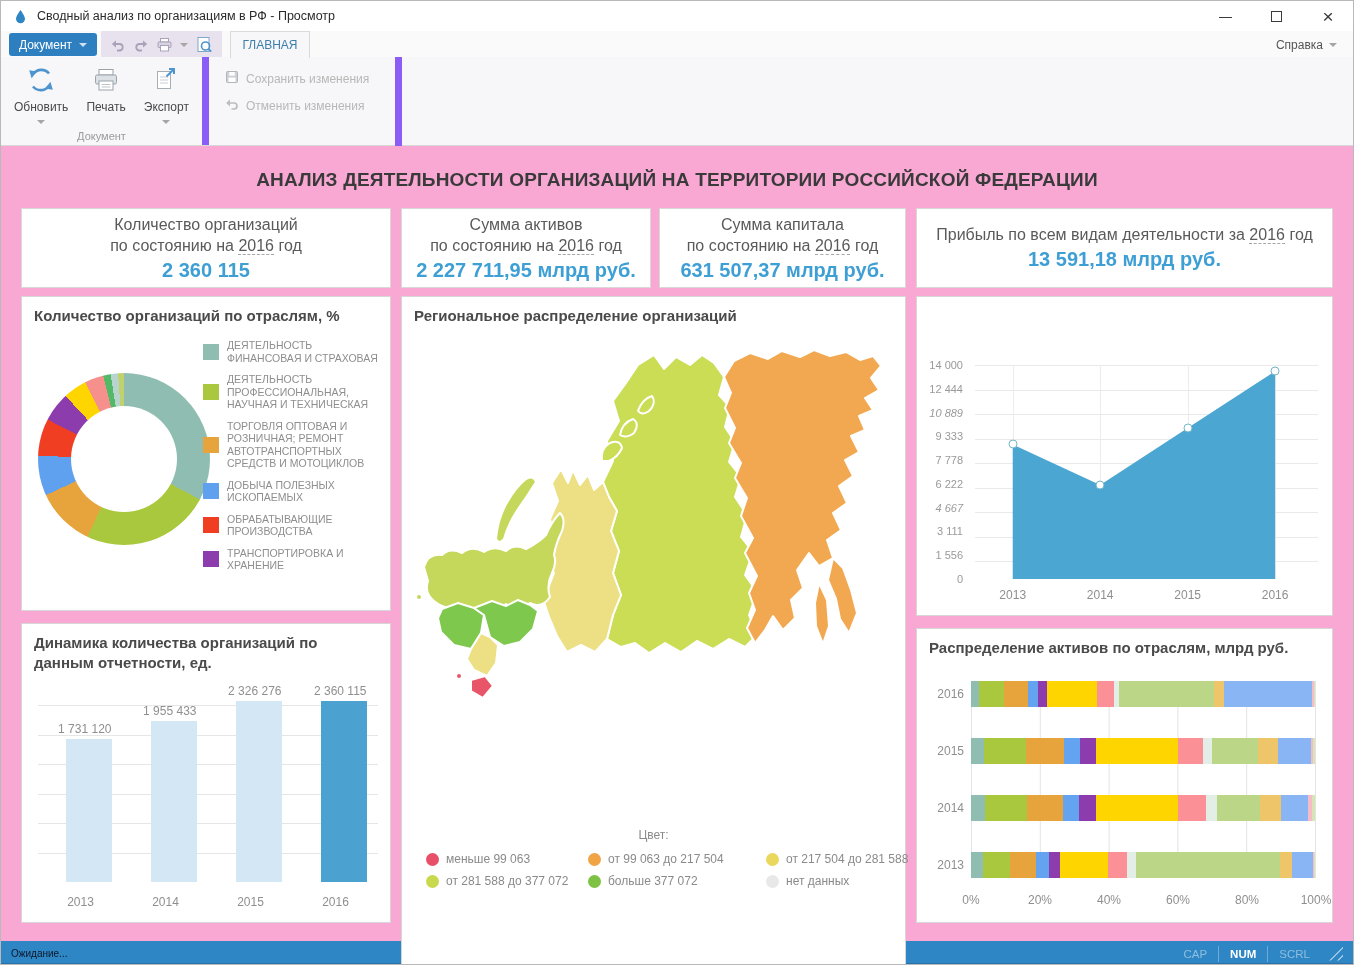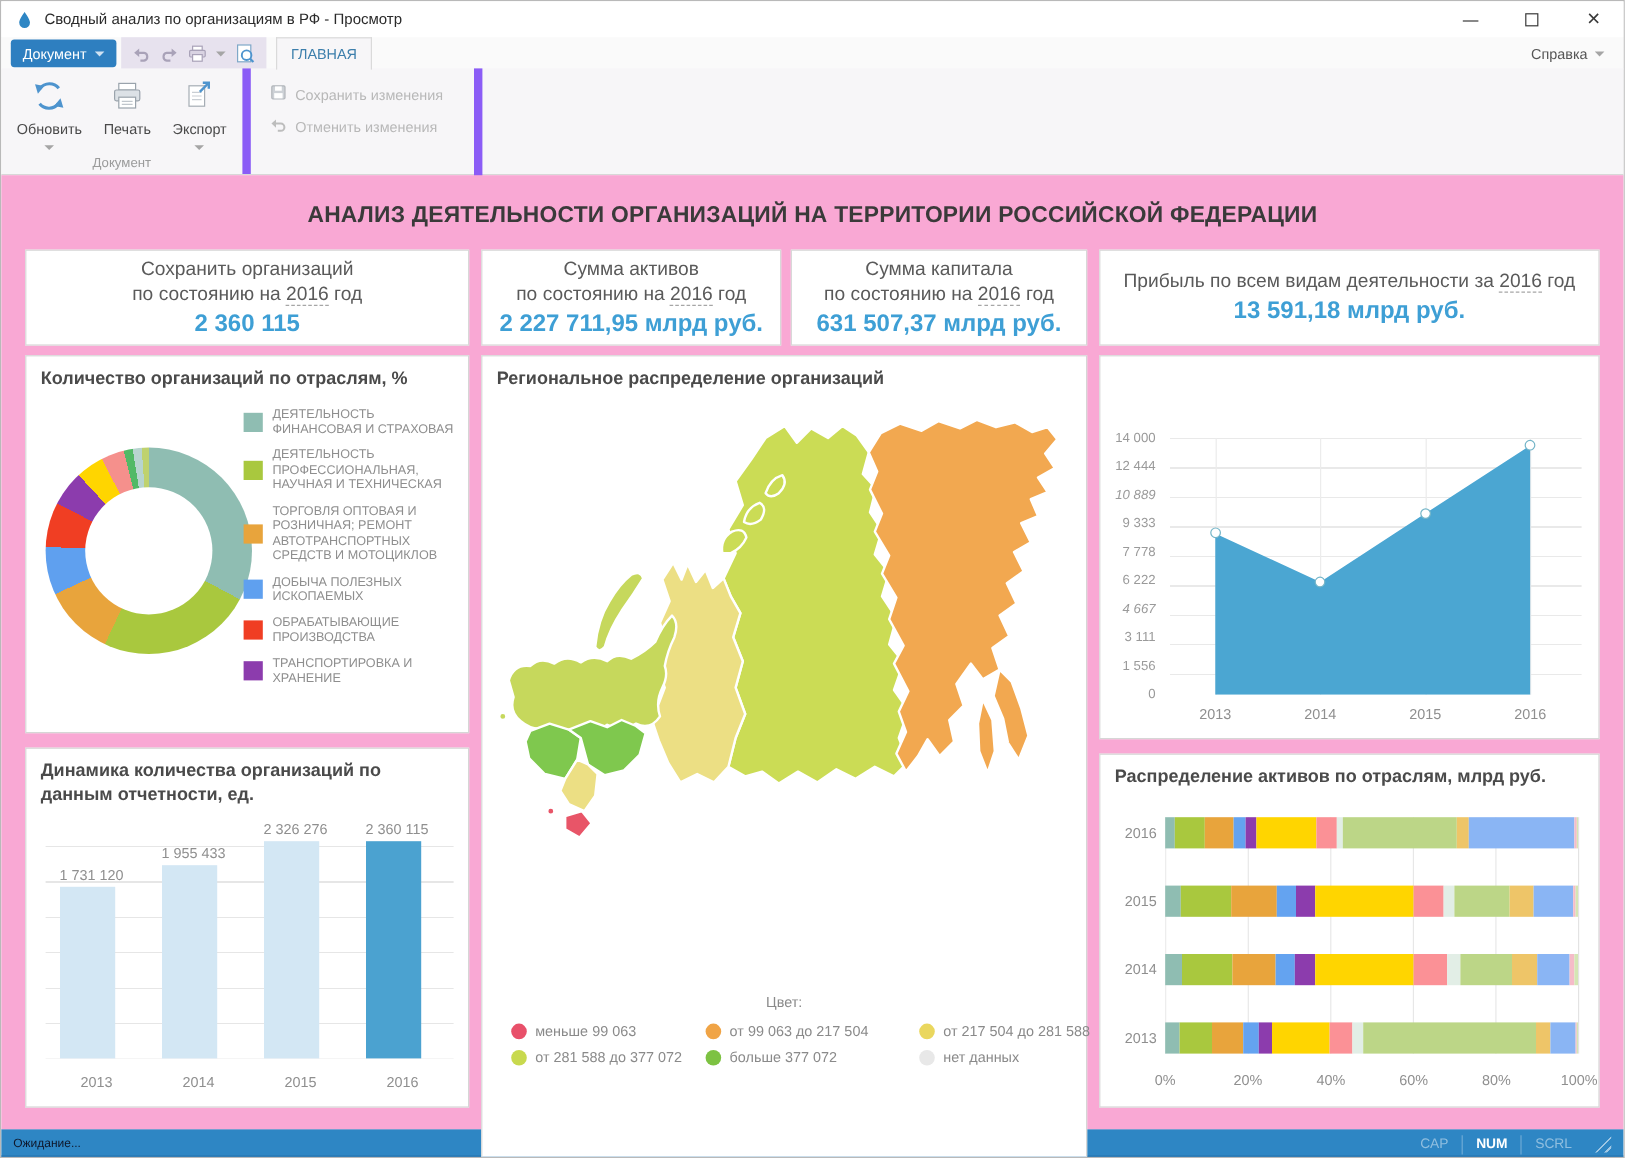--- a/index.html
+++ b/index.html
@@ -49,21 +49,21 @@
   .p-stack{left:915px;top:482px;width:417px;height:295px;}
   
   .donut{position:absolute;left:16px;top:76px;width:172px;height:172px;border-radius:50%;}
   .donut::after{content:"";position:absolute;inset:33px;background:#fff;border-radius:50%;}
   .donut-legend{position:absolute;right:5px;top:42px;width:182px;}
   .lg-item{display:flex;align-items:center;gap:8px;margin-bottom:9px;}
   .lg-sw{width:16px;height:16px;flex:none;}
   .lg-tx{font-size:10.5px;color:#8e8e8e;line-height:12.5px;}
   
   .bars-plot{position:absolute;left:16px;right:12px;top:60px;bottom:40px;display:flex;justify-content:space-around;align-items:flex-end;background:repeating-linear-gradient(to top,transparent 0 28.5px,#e6e6e6 28.5px 29.5px);}
-  .bar-col{display:flex;flex-direction:column;align-items:flex-start;justify-content:flex-end;height:100%;width:62px;}
+  .bar-col{display:flex;flex-direction:column;align-items:flex-end;justify-content:flex-end;height:100%;width:62px;}
   .bar-label{font-size:12px;color:#8f8f8f;margin-bottom:3px;white-space:nowrap;}
   .bar{width:46px;}
   .bars-xrow{position:absolute;left:16px;right:12px;bottom:13px;display:flex;justify-content:space-around;}
   .bars-xrow span{font-size:12px;color:#8f8f8f;width:62px;text-align:center;}
   
   .area-plot{position:absolute;left:58px;right:14px;top:68px;bottom:36px;background:repeating-linear-gradient(to bottom,#e9e9e9 0 1px,transparent 1px 24.55px);}
   .vgl{position:absolute;top:0;bottom:0;width:1px;background:#ececec;}
   .area-svg{position:absolute;inset:0;width:100%;height:100%;}
   .pt{position:absolute;width:7px;height:7px;border:1.5px solid #74b5c8;background:#fff;border-radius:50%;transform:translate(-50%,-50%);}
   .area-ylab{position:absolute;left:2px;top:68px;bottom:36px;width:50px;}
@@ -222,21 +222,21 @@
         <span>Отменить изменения</span>
       </div>
       <div class="rgroup-label">Данные</div>
     </div>
   </div>
 
   <div class="content">
     <h1 class="page-title">АНАЛИЗ ДЕЯТЕЛЬНОСТИ ОРГАНИЗАЦИЙ НА ТЕРРИТОРИИ РОССИЙСКОЙ ФЕДЕРАЦИИ</h1>
 
     <div class="kpi kpi1">
-      <div class="l">Сохранить организаций</div>
+      <div class="l">Количество организаций</div>
       <div class="l"><span>по состоянию на </span><span class="param-year">2016</span><span> год</span></div>
       <div class="v">2 360 115</div>
     </div>
     <div class="kpi kpi2">
       <div class="l">Сумма активов</div>
       <div class="l"><span>по состоянию на </span><span class="param-year">2016</span><span> год</span></div>
       <div class="v">2 227 711,95 млрд руб.</div>
     </div>
     <div class="kpi kpi3">
       <div class="l">Сумма капитала</div>

